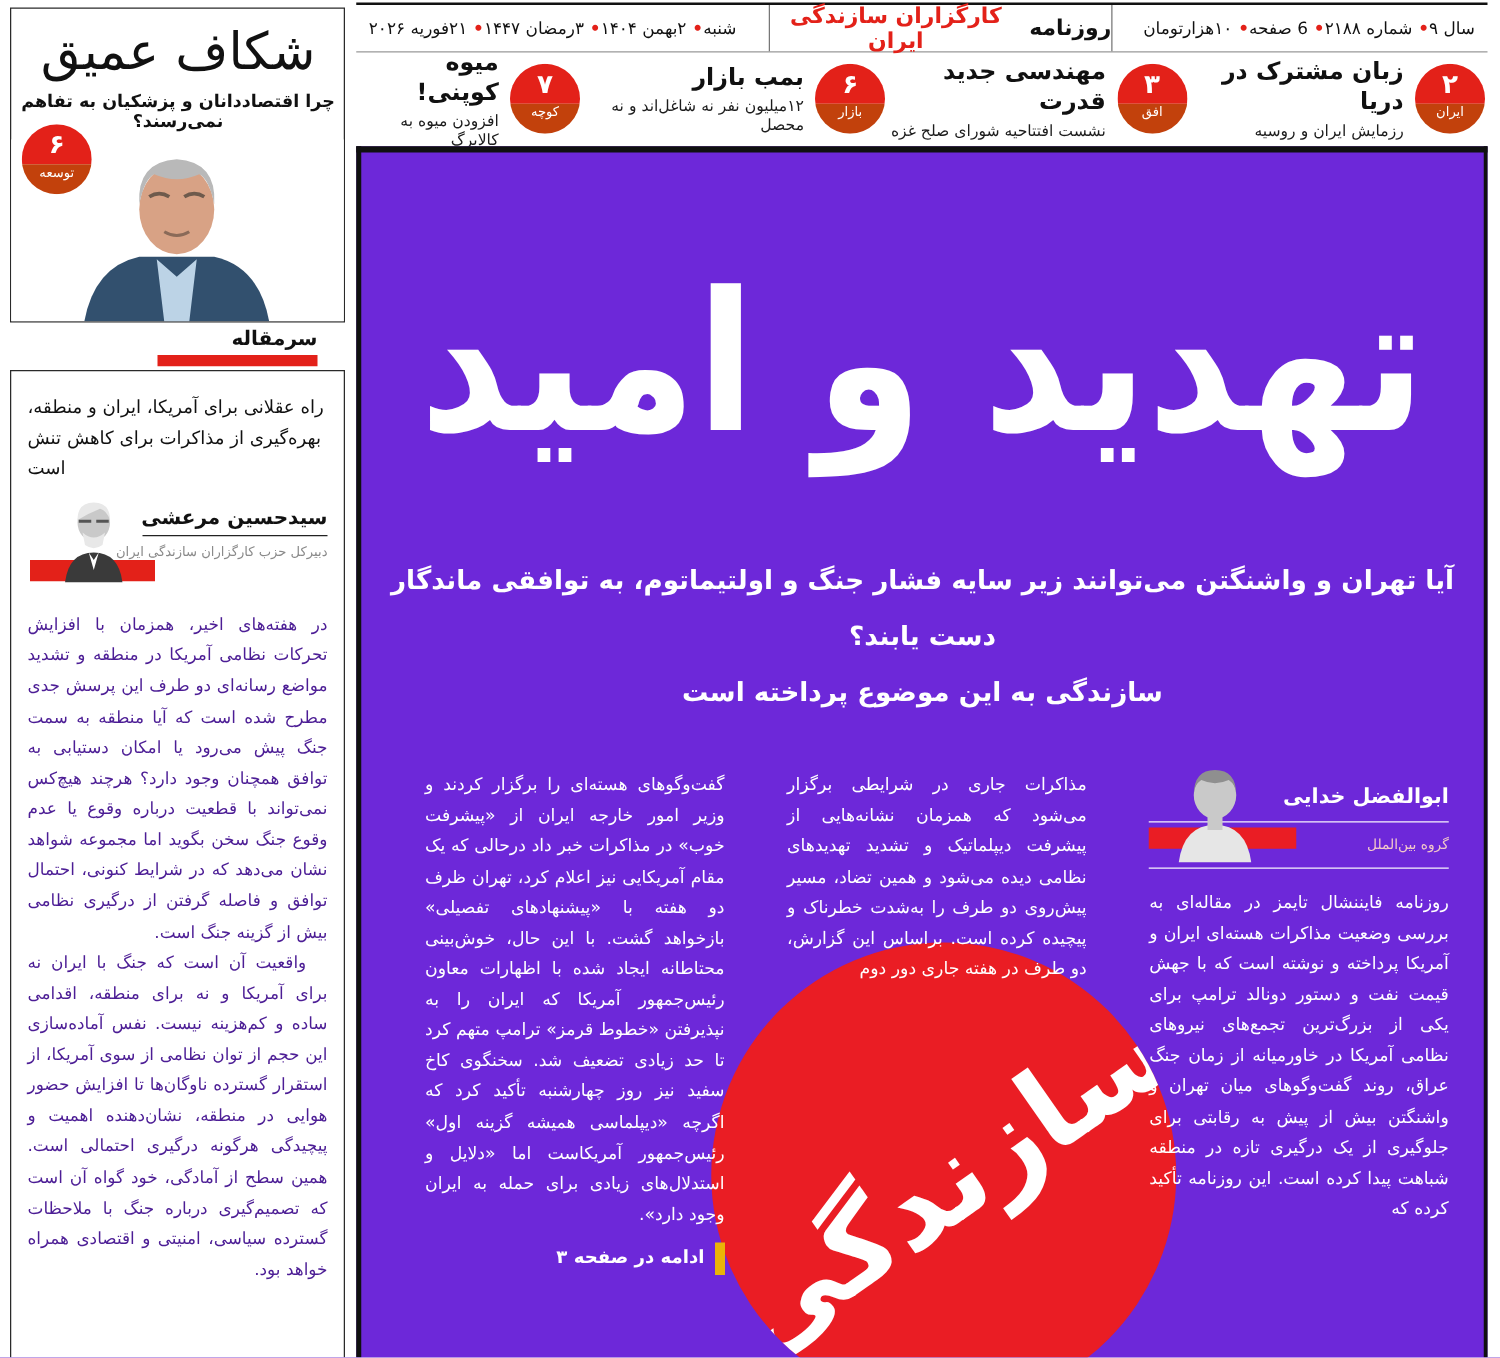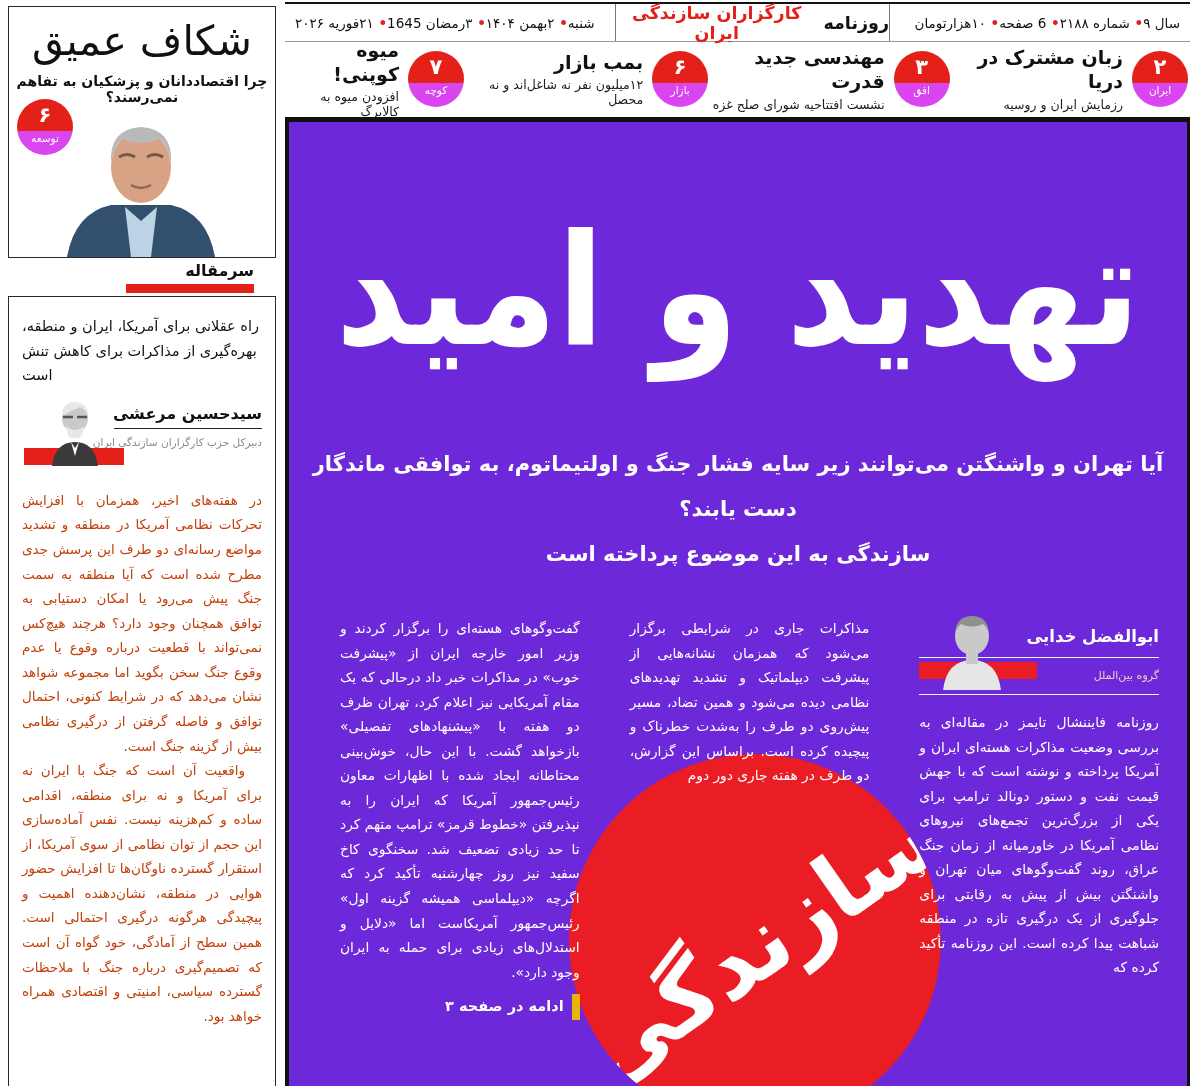--- a/index.html
+++ b/index.html
@@ -34,21 +34,21 @@
   .news-item { display:flex; align-items:center; gap:9px; }
   .badge {
     width:56px; height:56px; border-radius:50%; overflow:hidden; flex:0 0 56px;
     display:flex; flex-direction:column;
   }
   .badge-top {
     flex:1; background:#e32119; color:#fff; font-weight:bold; font-size:21px;
     display:flex; align-items:center; justify-content:center;
   }
   .badge-bottom {
-    flex:0 0 24px; background:#d946ef; color:#fff; font-size:10.5px;
+    flex:0 0 24px; background:#c2410c; color:#fff; font-size:10.5px;
     display:flex; align-items:flex-start; justify-content:center; padding-top:1px;
   }
   .news-text { text-align:right; }
   .news-title { font-size:19px; font-weight:bold; line-height:1.25; }
   .news-sub { font-size:12.5px; margin-top:3px; color:#1c1c1c; }
 
   
   .red-block {
     position:absolute; left:285px; top:117px; width:905px; height:969px;
     background:#6d28d9; border-top:5px solid #101010;
@@ -114,39 +114,39 @@
     border:1.5px solid #2a2a2a; border-bottom:none; padding:14px 13px 0 13px; overflow:hidden;
   }
   .ed-title { font-size:22.5px; font-weight:bold; text-align:right; }
   .ed-sub { font-size:14.5px; text-align:left; line-height:1.7; margin-top:3px; font-weight:500; }
   .ed-author { position:relative; height:74px; margin-top:16px; }
   .ed-author-band { position:absolute; left:2px; top:44px; width:100px; height:17px; background:#e32119; z-index:0; }
   .ed-author-photo { position:absolute; left:26px; top:-8px; z-index:1; }
   .ed-author-name { text-align:right; font-weight:bold; font-size:16px; }
   .ed-author-rule { border-bottom:1.5px solid #222; margin-top:5px; margin-left:92px; }
   .ed-author-role { text-align:right; font-size:10.5px; color:#8a8a8a; margin-top:7px; }
-  .ed-body p { font-size:13.5px; line-height:1.82; text-align:justify; color:#c2410c; }
+  .ed-body p { font-size:13.5px; line-height:1.82; text-align:justify; color:#4c1d95; }
   .ed-body p + p { text-indent:17px; }
   .ed-body { margin-top:10px; }
 </style>
 </head>
 <body>
 
 <div class="page">
 
   <div class="top-bar">
     <div class="cell pub-info dotline">
       <span>سال ۹</span><span>شماره ۲۱۸۸</span><span>6 صفحه</span><span>۱۰هزارتومان</span>
     </div>
     <div class="nameplate">
       <span>روزنامه</span>
       <span class="red">کارگزاران سازندگی ایران</span>
     </div>
     <div class="cell date-line dotline">
-      <span>شنبه</span><span>۲بهمن ۱۴۰۴</span><span>۳رمضان 1645</span><span>۲۱فوریه ۲۰۲۶</span>
+      <span>شنبه</span><span>۲بهمن ۱۴۰۴</span><span>۳رمضان ۱۴۴۷</span><span>۲۱فوریه ۲۰۲۶</span>
     </div>
   </div>
 
   <div class="news-row">
     <div class="news-item">
       <div class="badge">
         <div class="badge-top">۲</div>
         <div class="badge-bottom">ایران</div>
       </div>
       <div class="news-text">

